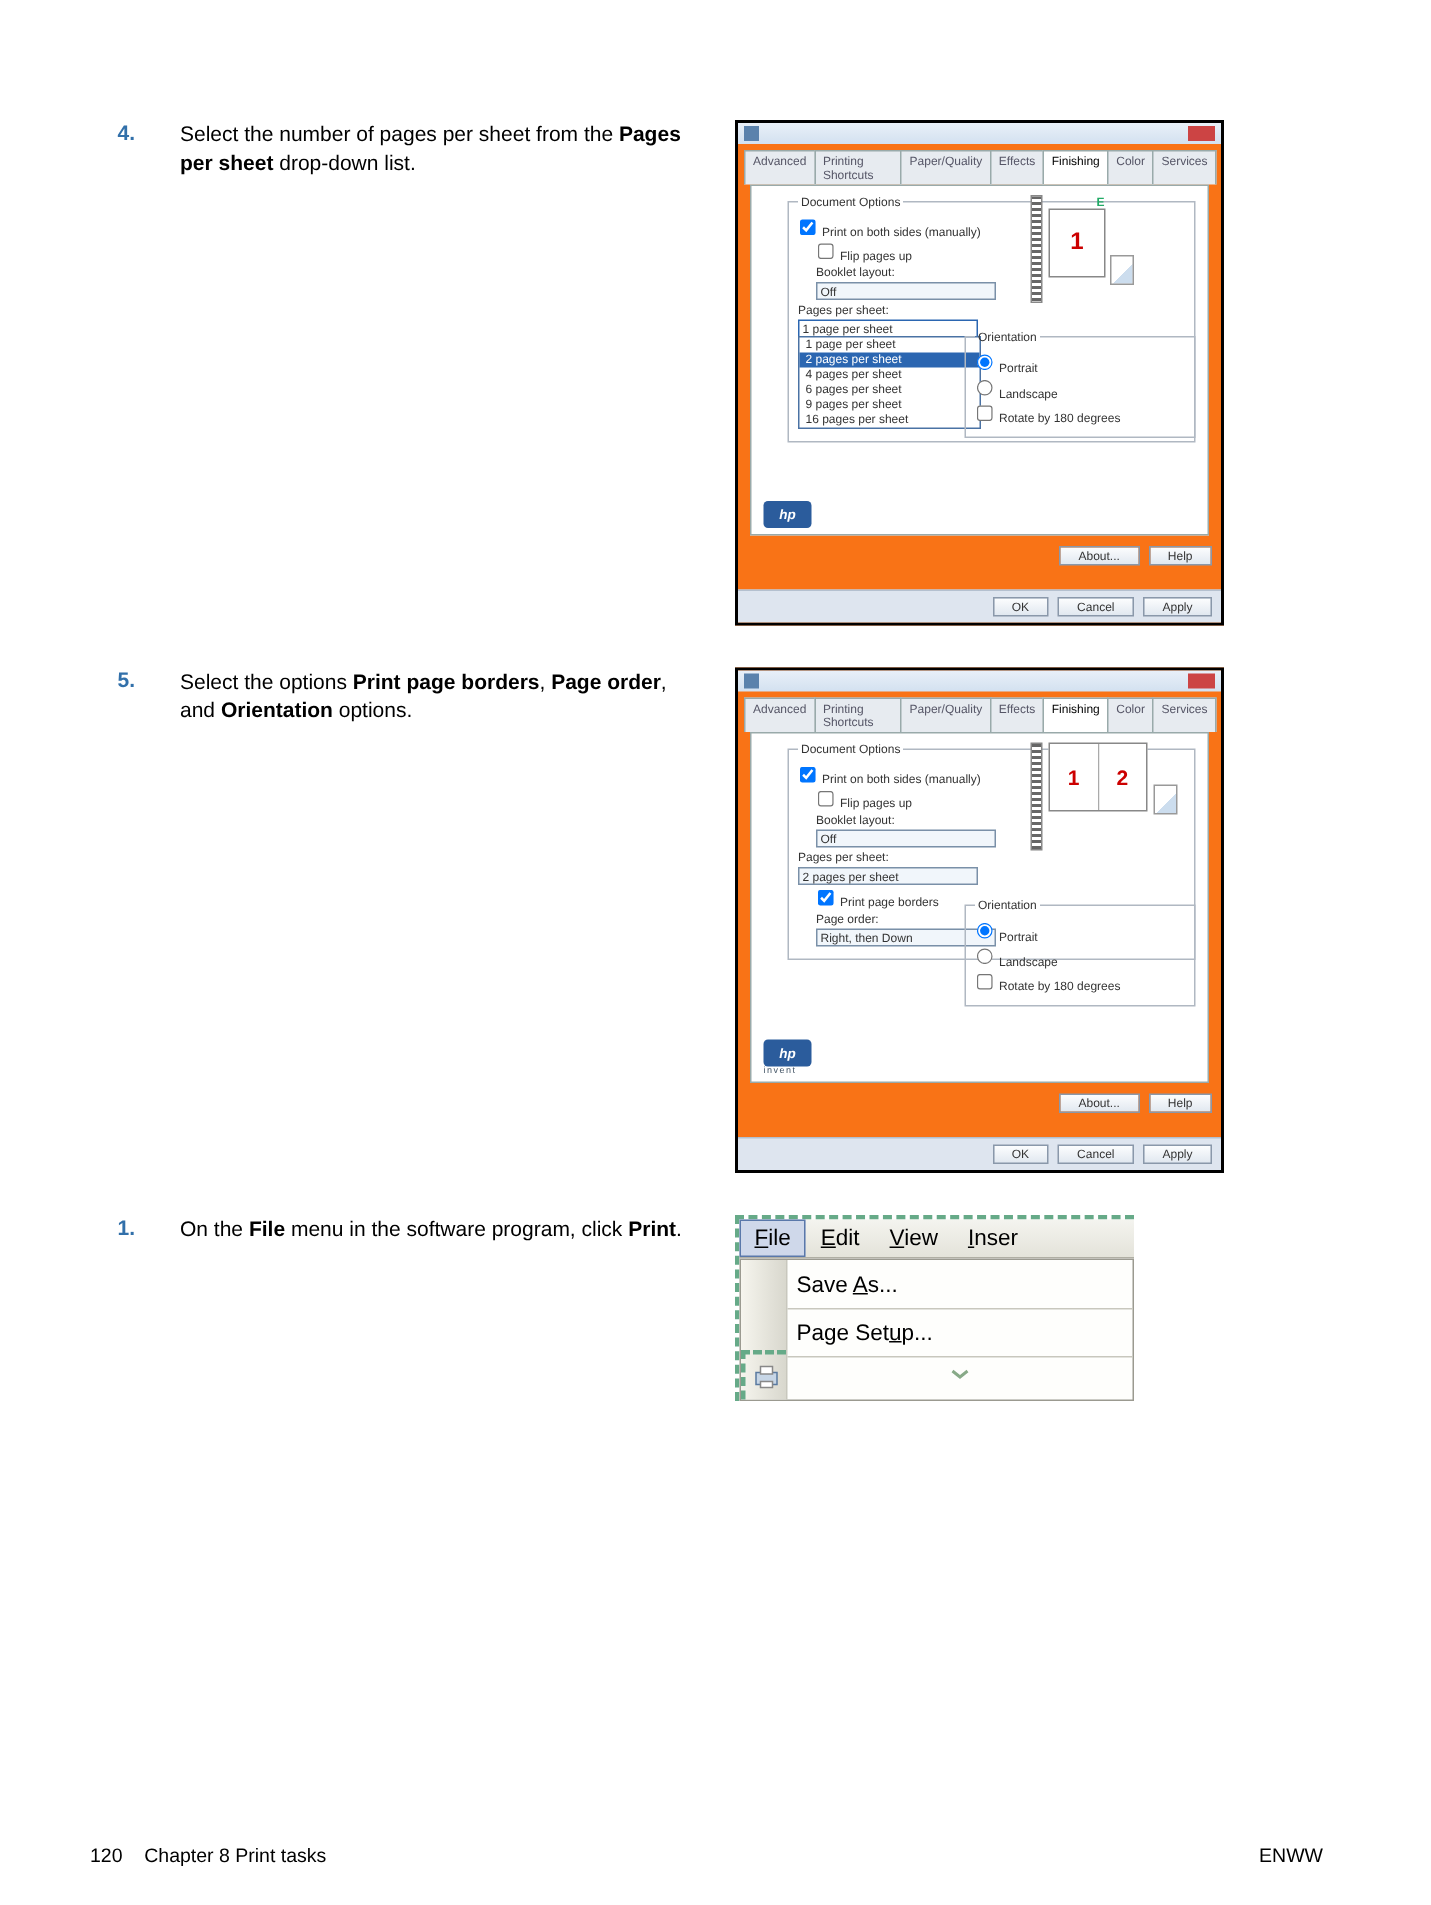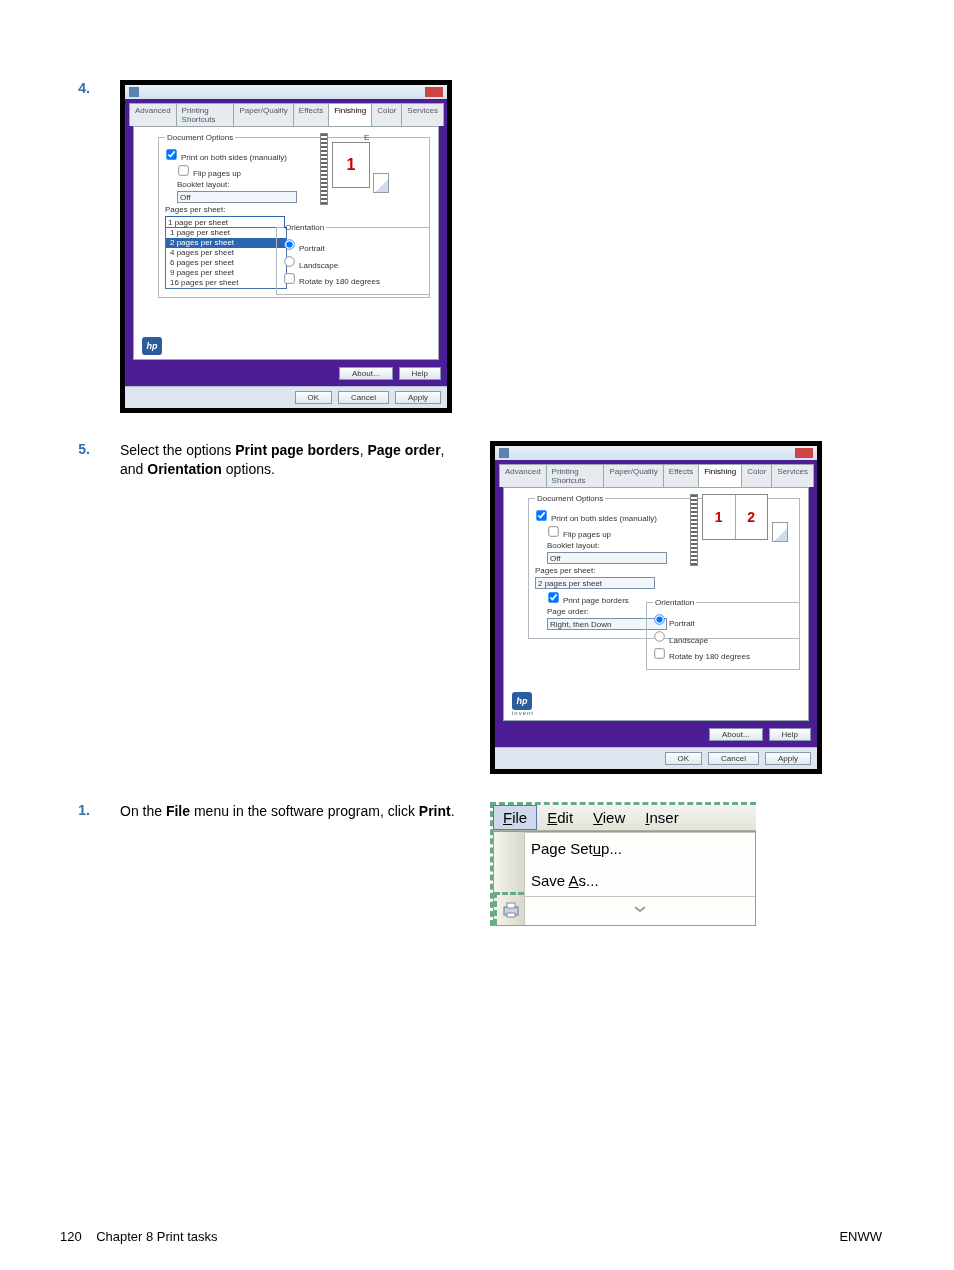--- a/index.html
+++ b/index.html
@@ -41,22 +41,22 @@
   .heading {
     font-size: 22px;
     color: #3270aa;
     font-weight: bold;
     margin: 36px 0 24px 0;
   }
 
   
   .dlg {
     width: 322px;
-    border: 5px solid #000000;
-    background: #4c1d95;
+    border: 2px solid #000000;
+    background: #f97316;
     font-size: 8px;
     color: #333;
   }
   .dlg .titlebar {
     display: flex;
     align-items: center;
     justify-content: space-between;
     height: 14px;
     padding: 0 4px;
     background: linear-gradient(#e9f0f8, #d3e1f0);
@@ -111,35 +111,35 @@
   .dlg .drop-open div { padding: 0 4px; line-height: 10px; }
   .dlg .drop-open div.sel { background: #2b66b1; color: #fff; }
   .dlg .preview {
     position: absolute; top: 6px; right: 8px;
     width: 110px; height: 86px;
     display:flex; gap:4px; align-items:flex-start;
   }
   .dlg .preview .spiral { width:6px; height:70px; background:repeating-linear-gradient(#666,#666 2px,#fff 2px,#fff 4px); border:1px solid #888; }
   .dlg .btnrow {
     display:flex; justify-content:flex-end; gap:6px;
-    padding: 3px 6px 6px 0;
+    padding: 3px 6px 16px 0;
   }
   .dlg .btnrow2 {
     background:#dee5ef;
     border-top:1px solid #b4c0cf;
     display:flex; justify-content:flex-end; gap:6px;
     padding: 4px 6px;
   }
   .dlg .btn {
     border:1px solid #8a98aa;
     background:linear-gradient(#fcfdfe,#e1e8f0);
     padding: 1px 12px;
     font-size:8px;
   }
-  .dlg .hp { width:20px;height:18px;background:#2b5c9c;border-radius:3px;color:#fff;display:flex;align-items:center;justify-content:center;font-style:italic;font-weight:bold;font-size:9px;}
+  .dlg .hp { width:32px;height:18px;background:#2b5c9c;border-radius:3px;color:#fff;display:flex;align-items:center;justify-content:center;font-style:italic;font-weight:bold;font-size:9px;}
   .dlg .hp-sub {font-size:6px;color:#456;letter-spacing:1px;}
 
   
   .menumock { width: 263px; font-family: "Tahoma", Arial, sans-serif; font-size: 15px; border-left:3px dashed #6a8; border-top:3px dashed #6a8; }
   .menumock .bar {
     display:flex;
     background:linear-gradient(#f4f4ef,#e4e3da);
     border-bottom:1px solid #b0afa4;
   }
   .menumock .bar div { padding:4px 10px; }
@@ -185,20 +185,23 @@
     font-weight:bold; color:#c00;
   }
 </style>
 </head>
 <body>
 
 <div class="page">
 
   <div class="step-row">
     <div class="step-label">4.</div>
+    <div class="step-body">
+      <span>Select the number of pages per sheet from the </span><b>Pages per sheet</b><span> drop-down list.</span>
+    </div>
     <div class="step-image">
 
       <div class="dlg">
         <div class="titlebar">
           <div class="wicon"></div>
           <div class="closebtn"></div>
         </div>
         <div style="padding:0 4px;">
           <div class="tabs">
             <span>Advanced</span>
@@ -367,25 +370,25 @@
             <div class="gi"></div>
             <div class="gi hlrow">
               <svg width="18" height="18">
                   <rect x="2" y="6" width="14" height="8" fill="#c7d6e6" stroke="#5a7aa0"></rect>
                   <rect x="5" y="2" width="8" height="5" fill="#fff" stroke="#888"></rect>
                   <rect x="5" y="12" width="8" height="4" fill="#fff" stroke="#888"></rect>
                 </svg>
             </div>
           </div>
           <div class="items">
+            <div class="mi">
+                <span>Save <u>A</u>s...</span>
+              </div>
             <div class="mi sep">
                 <span>Page Set<u>u</u>p...</span>
-              </div>
-            <div class="mi">
-                <span>Save <u>A</u>s...</span>
               </div>
             <div class="expand">
               <svg width="14" height="8">
                   <polyline points="2,2 7,6 12,2" fill="none" stroke="#8a8" stroke-width="2"></polyline>
                 </svg>
             </div>
           </div>
         </div>
       </div>
     </div>

